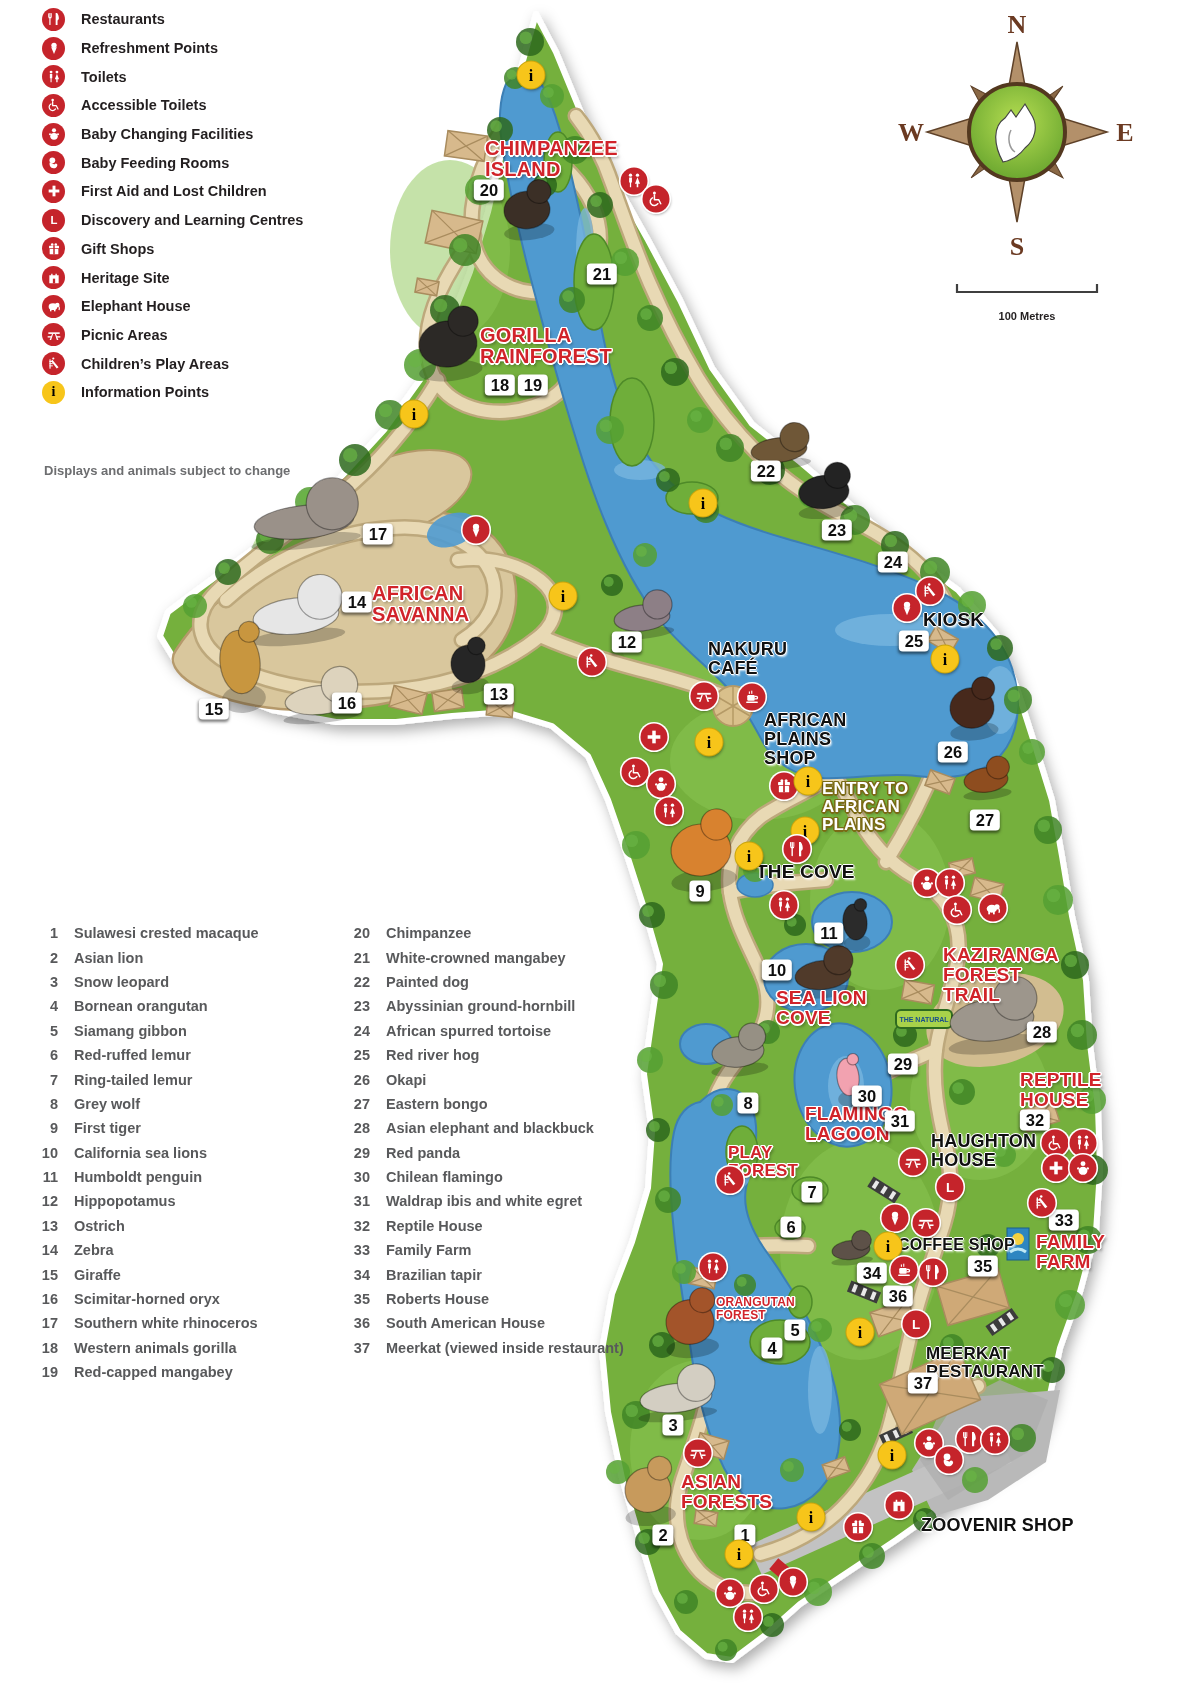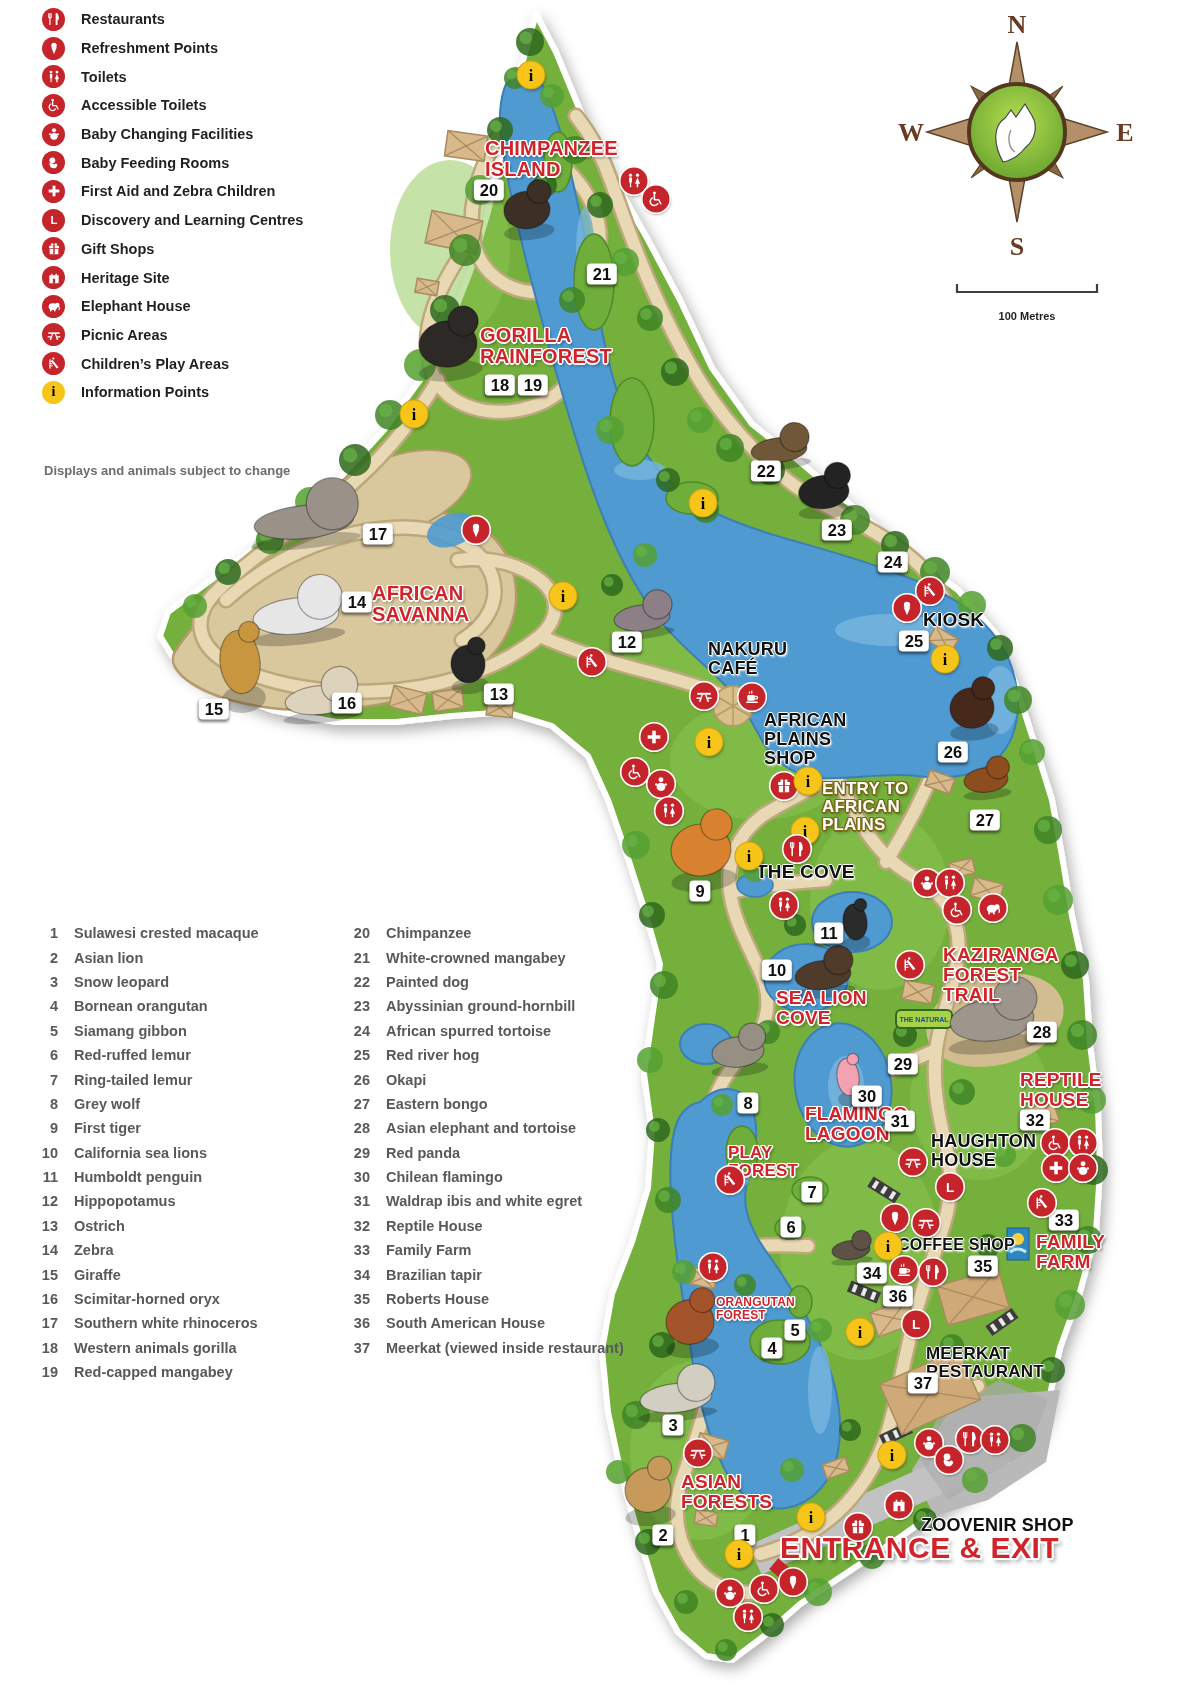--- a/index.html
+++ b/index.html
@@ -611,21 +611,21 @@
       </div>
       <div class="legend-row">
         <span class="cicon">
           <svg width="16" height="16" viewBox="0 0 24 24">
             <g fill="#fff">
               <rect x="9.8" y="4" width="4.4" height="16"></rect>
               <rect x="4" y="9.8" width="16" height="4.4"></rect>
             </g>
           </svg>
         </span>
-        <span class="lbl">First Aid and Zebra Children</span>
+        <span class="lbl">First Aid and Lost Children</span>
       </div>
       <div class="legend-row">
         <span class="cicon">
           <svg width="16" height="16" viewBox="0 0 24 24">
             <text x="12" y="18" text-anchor="middle" font-family="Liberation Sans,sans-serif" font-size="17" font-weight="bold" fill="#fff">L</text>
           </svg>
         </span>
         <span class="lbl">Discovery and Learning Centres</span>
       </div>
       <div class="legend-row">
@@ -811,21 +811,21 @@
       <div class="list-row">
         <span class="num">26</span>
         <span class="nm">Okapi</span>
       </div>
       <div class="list-row">
         <span class="num">27</span>
         <span class="nm">Eastern bongo</span>
       </div>
       <div class="list-row">
         <span class="num">28</span>
-        <span class="nm">Asian elephant and tortoise</span>
+        <span class="nm">Asian elephant and blackbuck</span>
       </div>
       <div class="list-row">
         <span class="num">29</span>
         <span class="nm">Red panda</span>
       </div>
       <div class="list-row">
         <span class="num">30</span>
         <span class="nm">Chilean flamingo</span>
       </div>
       <div class="list-row">
@@ -919,21 +919,20 @@
       <div class="mlabel black" style="left: 898px; top: 1237px; font-size: 16px;">COFFEE SHOP</div>
       <div class="mlabel red" style="left: 1036px; top: 1232px; font-size: 19px;">FAMILY
 FARM</div>
       <div class="mlabel red" style="left: 716px; top: 1296px; font-size: 12px;">ORANGUTAN
 FOREST</div>
       <div class="mlabel black" style="left: 926px; top: 1330px; font-size: 17px; margin-top: 15px;">MEERKAT
 RESTAURANT</div>
       <div class="mlabel red" style="left: 681px; top: 1472px; font-size: 19px;">ASIAN
 FORESTS</div>
       <div class="mlabel black" style="left: 921px; top: 1516px; font-size: 18px;">ZOOVENIR  SHOP</div>
-      <div class="mlabel entrance" style="left: 780px; top: 1532px; font-size: 30px;">ENTRANCE &amp; EXIT</div>
       <div class="mlabel black" style="left: 923px; top: 610px; font-size: 19px;">KIOSK</div>
       <div class="marker" style="left: 745px; top: 1535px;">1</div>
       <div class="marker" style="left: 663px; top: 1535px;">2</div>
       <div class="marker" style="left: 673px; top: 1425px;">3</div>
       <div class="marker" style="left: 772px; top: 1348px;">4</div>
       <div class="marker" style="left: 795px; top: 1330px;">5</div>
       <div class="marker" style="left: 791px; top: 1227px;">6</div>
       <div class="marker" style="left: 812px; top: 1192px;">7</div>
       <div class="marker" style="left: 748px; top: 1103px;">8</div>
       <div class="marker" style="left: 700px; top: 891px;">9</div>

